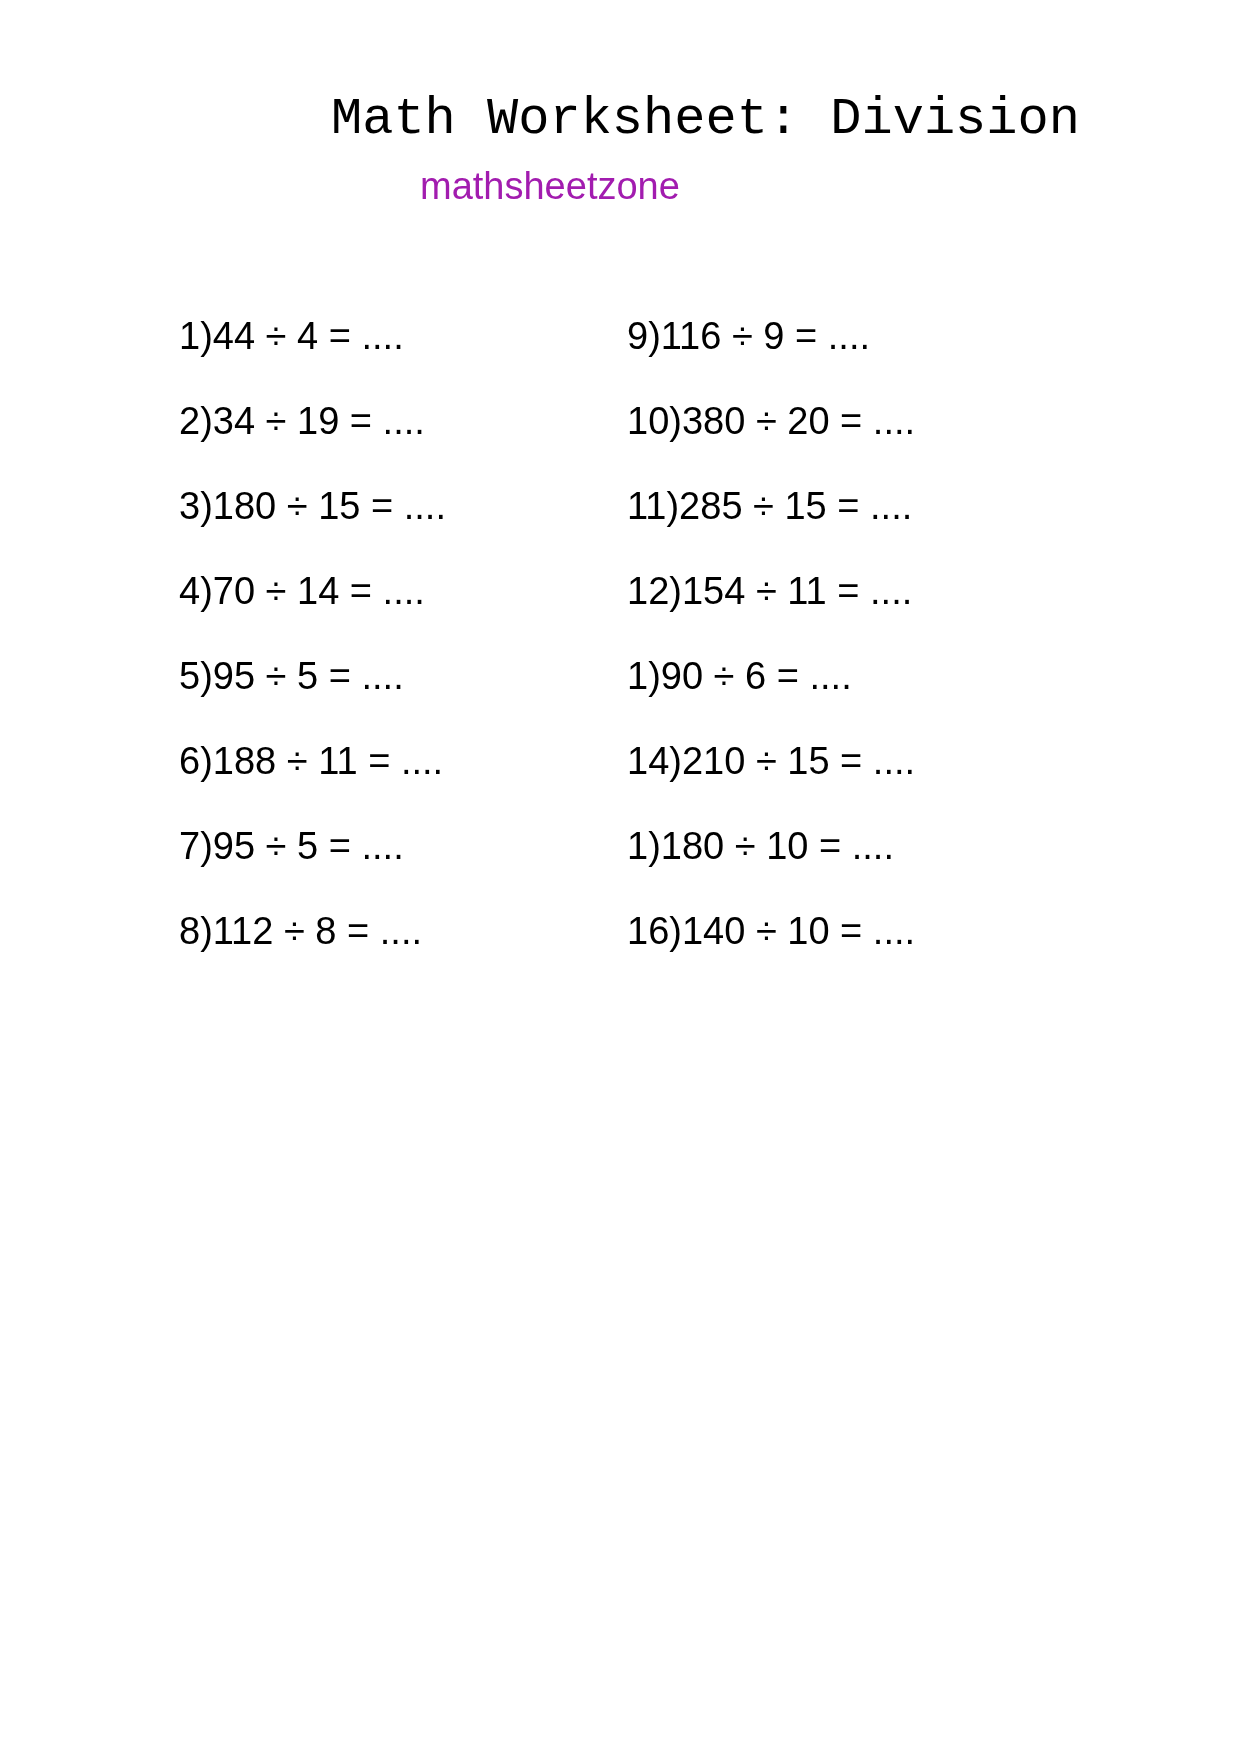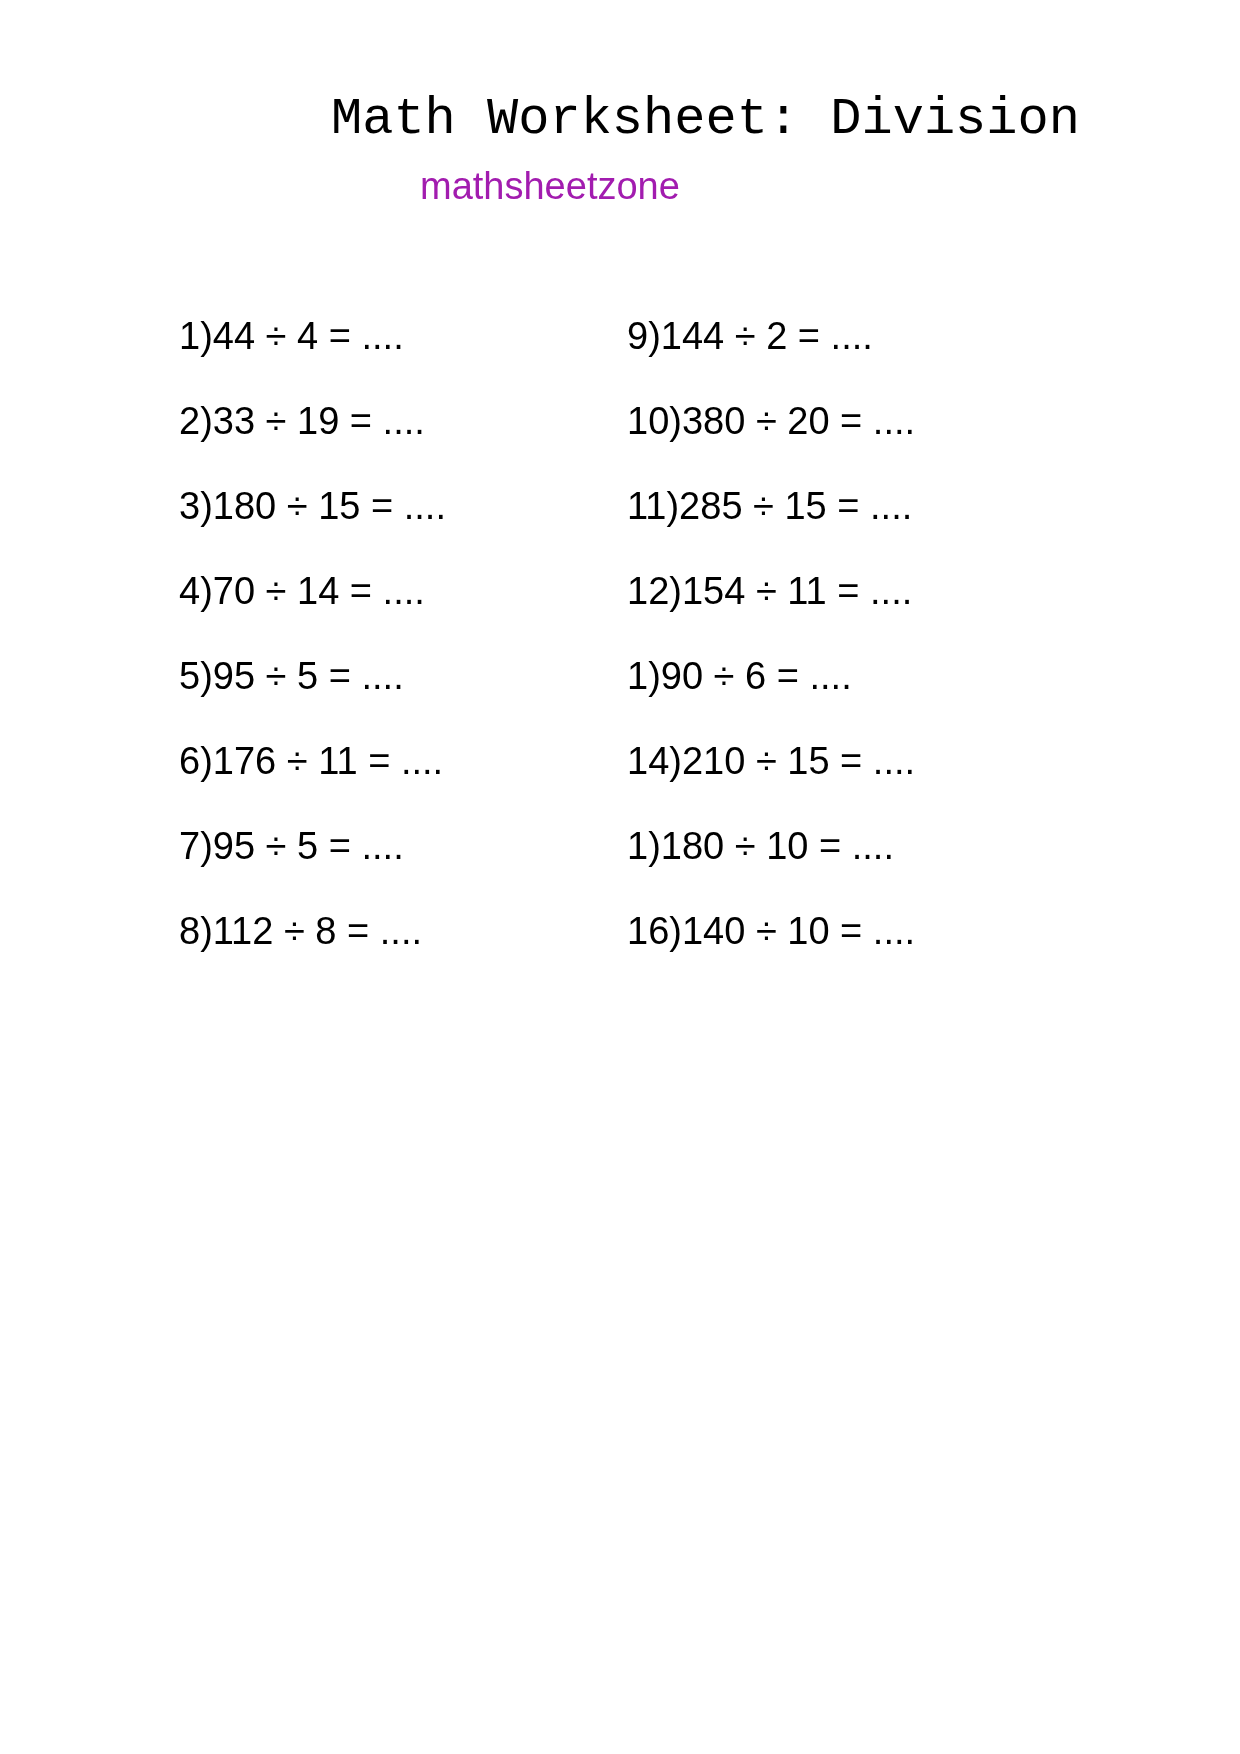--- a/index.html
+++ b/index.html
@@ -50,31 +50,31 @@
     .expr { display: inline-block; }
   </style>
 </head>
 <body>
 
 <div class="title">Math Worksheet: Division</div>
 <div class="subtitle">mathsheetzone</div>
 
 <div class="col left">
   <div class="problem"><span class="num">1)</span><span class="expr">44 ÷ 4 = ....</span></div>
-  <div class="problem"><span class="num">2)</span><span class="expr">33 ÷ 19 = ....</span></div>
+  <div class="problem"><span class="num">2)</span><span class="expr">34 ÷ 19 = ....</span></div>
   <div class="problem"><span class="num">3)</span><span class="expr">180 ÷ 15 = ....</span></div>
   <div class="problem"><span class="num">4)</span><span class="expr">70 ÷ 14 = ....</span></div>
   <div class="problem"><span class="num">5)</span><span class="expr">95 ÷ 5 = ....</span></div>
-  <div class="problem"><span class="num">6)</span><span class="expr">176 ÷ 11 = ....</span></div>
+  <div class="problem"><span class="num">6)</span><span class="expr">188 ÷ 11 = ....</span></div>
   <div class="problem"><span class="num">7)</span><span class="expr">95 ÷ 5 = ....</span></div>
   <div class="problem"><span class="num">8)</span><span class="expr">112 ÷ 8 = ....</span></div>
 </div>
 
 <div class="col right">
-  <div class="problem"><span class="num">9)</span><span class="expr">144 ÷ 2 = ....</span></div>
+  <div class="problem"><span class="num">9)</span><span class="expr">116 ÷ 9 = ....</span></div>
   <div class="problem"><span class="num">10)</span><span class="expr">380 ÷ 20 = ....</span></div>
   <div class="problem"><span class="num">11)</span><span class="expr">285 ÷ 15 = ....</span></div>
   <div class="problem"><span class="num">12)</span><span class="expr">154 ÷ 11 = ....</span></div>
   <div class="problem"><span class="num">1)</span><span class="expr">90 ÷ 6 = ....</span></div>
   <div class="problem"><span class="num">14)</span><span class="expr">210 ÷ 15 = ....</span></div>
   <div class="problem"><span class="num">1)</span><span class="expr">180 ÷ 10 = ....</span></div>
   <div class="problem"><span class="num">16)</span><span class="expr">140 ÷ 10 = ....</span></div>
 </div>
 
 </body></html>

